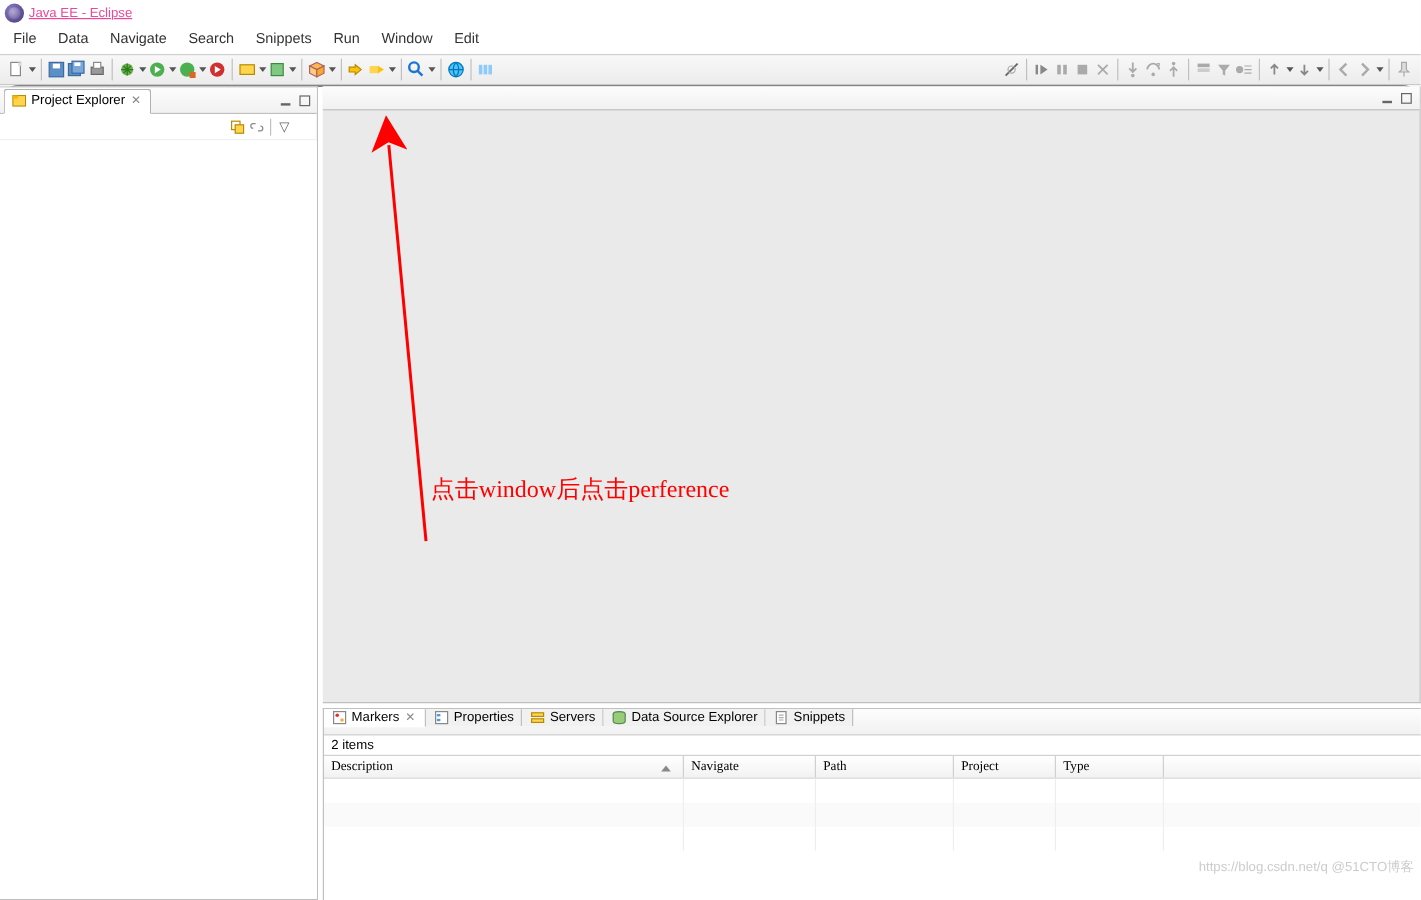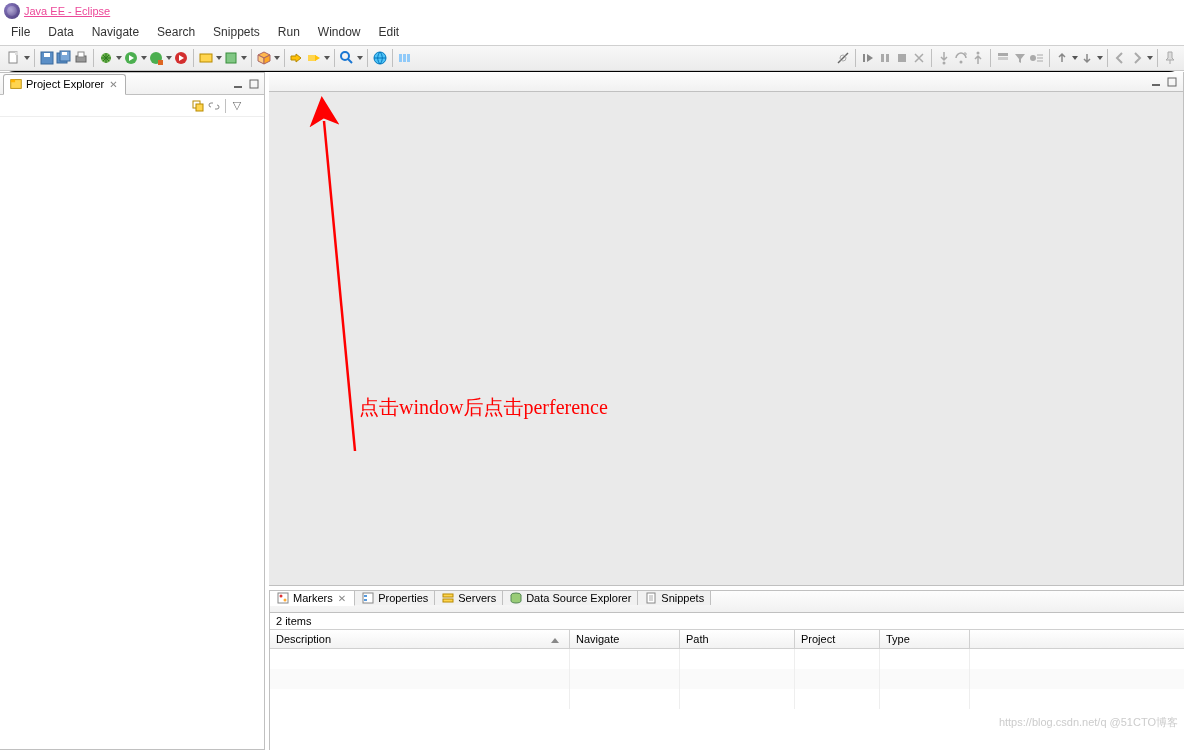--- a/index.html
+++ b/index.html
@@ -48,21 +48,21 @@
   .editor-mini { margin-left:auto; display:flex; gap:2px; align-items:center; padding-right:4px;}
 
   
   .bottom-area { height: 160px; border: 1px solid #c0c0c0; border-right:0; border-bottom:0; margin-left:4px; margin-top:4px; background:#fff; display:flex; flex-direction:column;}
   .bottom-tabbar { height: 22px; background: linear-gradient(#fdfdfd,#f1f1f1); border-bottom: 1px solid #c0c0c0; display:flex; align-items:flex-start;}
   .btab { border-right: 1px solid #c0c0c0; display:flex; align-items:center; padding: 0 6px; gap:3px; font-size:11px; background:#f1f1f1;}
   .btab.active { background:#fff; border-bottom:1px solid #fff; margin-bottom:-1px;}
   .btab .icon { width:14px; height:14px; }
   
   .items-row { font-size:11px; padding: 2px 6px; border-bottom: 0; background:#fff;}
-  .table-head { display:flex; border-top:1px solid #d0d0d0; border-bottom:1px solid #d0d0d0; background: linear-gradient(#fff,#f2f2f2);}
+  .table-head { display:flex; border-top:1px solid #d0d0d0; border-bottom:1px solid #d0d0d0; background: linear-gradient(#fff,#f2f2f2); font-family: Liberation Serif, serif;}
   .th { border-right:1px solid #d0d0d0; padding:3px 6px; font-size:11px; position:relative;}
   .th.sort::after { content:''; position:absolute; right:10px; top:8px; border-left:4px solid transparent; border-right:4px solid transparent; border-bottom:5px solid #888;}
   .table-body { flex:1; background:#fff; }
   .table-body .row { display:flex; height:20px; border-bottom: 0;}
   .table-body .row .cell { border-right:1px solid #eee;}
   .table-body .row:nth-child(even){ background:#fafafa;}
 
   
   .annotation { position:absolute; pointer-events:none; z-index:100;}
   .arrow-svg { position:absolute; top:0; left:0; width:1184px; height:750px; }

